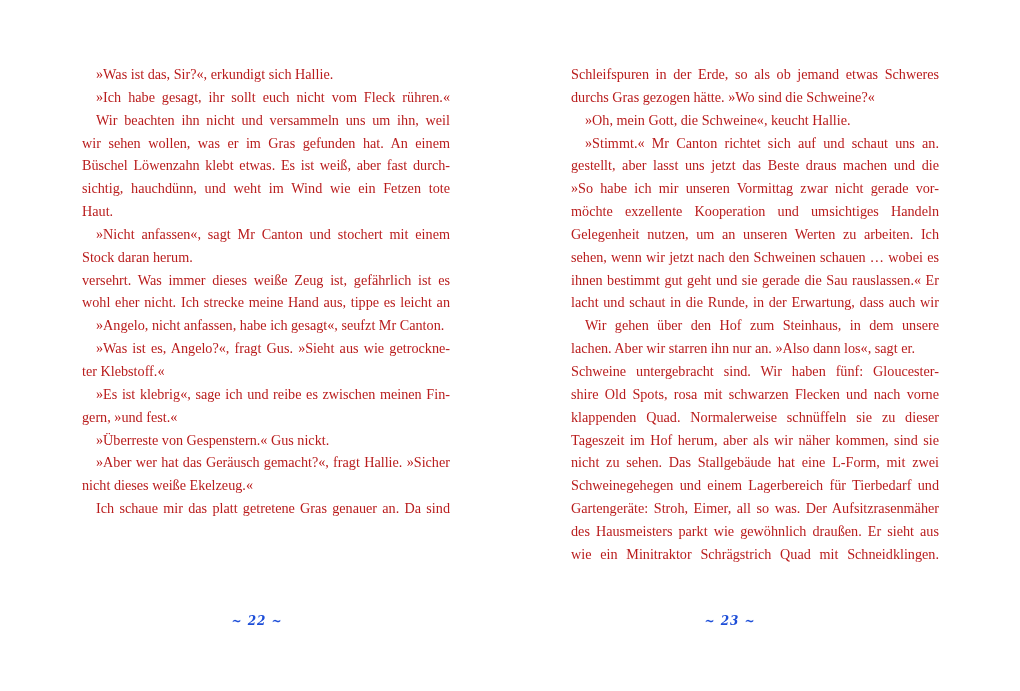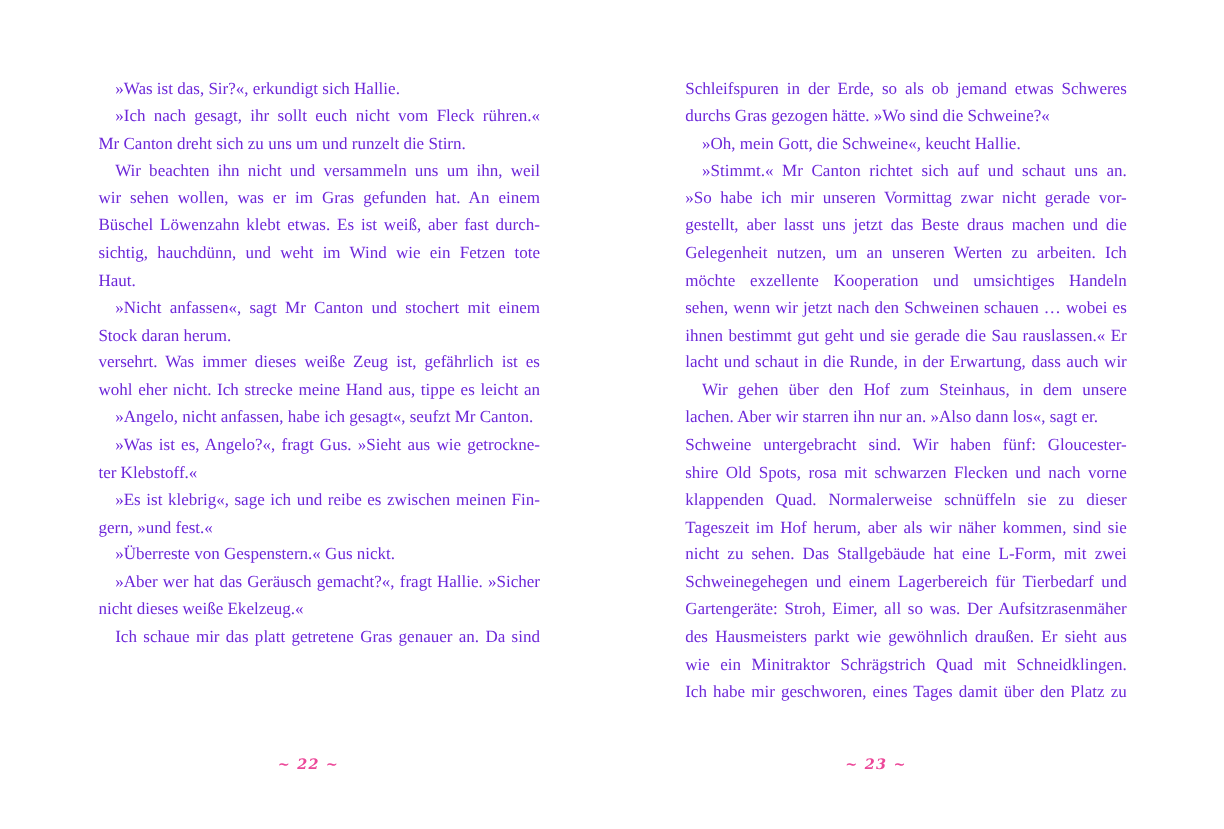--- a/index.html
+++ b/index.html
@@ -1,42 +1,41 @@
 <!DOCTYPE html>
 <html><head>
 <meta charset="utf-8">
 <style>
   html, body { margin: 0; padding: 0; background: #ffffff; }
   body { width: 1020px; height: 691px; position: relative; overflow: hidden; }
   .page {
     position: absolute; top: 63px; width: 368px;
     font-family: "Liberation Serif", "DejaVu Serif", serif;
-    font-size: 14.2px; line-height: 22.85px; color: #6d28d9;
+    font-size: 14.2px; line-height: 22.85px; color: #b91c1c;
     text-align: justify; hyphens: manual;
   }
   .page.left { left: 82px; }
   .page.right { left: 571px; }
   .line { display: block; white-space: nowrap; text-align: justify; text-align-last: justify; height: 22.85px; }
   .line.last { text-align-last: left; }
   .line.indent { padding-left: 14px; }
   .folio {
     position: absolute; top: 614px; width: 100px; text-align: center;
     font-family: "DejaVu Serif", serif; font-style: italic; font-weight: bold;
-    font-size: 12px; color: #ec4899; letter-spacing: 1px; margin-top: 16px;
+    font-size: 12px; color: #1d4ed8; letter-spacing: 1px;
   }
   .folio.left { left: 207px; }
   .folio.right { left: 680px; }
 </style>
 </head>
 <body>
 
 <div class="page left" id="leftPage">
     <span class="line indent last">»Was ist das, Sir?«, erkundigt sich Hallie.</span>
-    <span class="line indent">»Ich nach gesagt, ihr sollt euch nicht vom Fleck rühren.«</span>
-    <span class="line last">Mr Canton dreht sich zu uns um und runzelt die Stirn.</span>
+    <span class="line indent">»Ich habe gesagt, ihr sollt euch nicht vom Fleck rühren.«</span>
     <span class="line indent">Wir beachten ihn nicht und versammeln uns um ihn, weil</span>
     <span class="line">wir sehen wollen, was er im Gras gefunden hat. An einem</span>
     <span class="line">Büschel Löwenzahn klebt etwas. Es ist weiß, aber fast durch-</span>
     <span class="line">sichtig, hauchdünn, und weht im Wind wie ein Fetzen tote</span>
     <span class="line last">Haut.</span>
     <span class="line indent">»Nicht anfassen«, sagt Mr Canton und stochert mit einem</span>
     <span class="line last">Stock daran herum.</span>
     <span class="line">versehrt. Was immer dieses weiße Zeug ist, gefährlich ist es</span>
     <span class="line">wohl eher nicht. Ich strecke meine Hand aus, tippe es leicht an</span>
     <span class="line indent last">»Angelo, nicht anfassen, habe ich gesagt«, seufzt Mr Canton.</span>
@@ -49,33 +48,32 @@
     <span class="line last">nicht dieses weiße Ekelzeug.«</span>
     <span class="line indent">Ich schaue mir das platt getretene Gras genauer an. Da sind</span>
   </div>
 <div class="folio left">~ 22 ~</div>
 
 <div class="page right" id="rightPage">
     <span class="line">Schleifspuren in der Erde, so als ob jemand etwas Schweres</span>
     <span class="line last">durchs Gras gezogen hätte. »Wo sind die Schweine?«</span>
     <span class="line indent last">»Oh, mein Gott, die Schweine«, keucht Hallie.</span>
     <span class="line indent">»Stimmt.« Mr Canton richtet sich auf und schaut uns an.</span>
+    <span class="line">gestellt, aber lasst uns jetzt das Beste draus machen und die</span>
     <span class="line">»So habe ich mir unseren Vormittag zwar nicht gerade vor-</span>
-    <span class="line">gestellt, aber lasst uns jetzt das Beste draus machen und die</span>
+    <span class="line">möchte exzellente Kooperation und umsichtiges Handeln</span>
     <span class="line">Gelegenheit nutzen, um an unseren Werten zu arbeiten. Ich</span>
-    <span class="line">möchte exzellente Kooperation und umsichtiges Handeln</span>
     <span class="line">sehen, wenn wir jetzt nach den Schweinen schauen … wobei es</span>
     <span class="line">ihnen bestimmt gut geht und sie gerade die Sau rauslassen.« Er</span>
     <span class="line">lacht und schaut in die Runde, in der Erwartung, dass auch wir</span>
     <span class="line indent">Wir gehen über den Hof zum Steinhaus, in dem unsere</span>
     <span class="line last">lachen. Aber wir starren ihn nur an. »Also dann los«, sagt er.</span>
     <span class="line">Schweine untergebracht sind. Wir haben fünf: Gloucester-</span>
     <span class="line">shire Old Spots, rosa mit schwarzen Flecken und nach vorne</span>
     <span class="line">klappenden Quad. Normalerweise schnüffeln sie zu dieser</span>
     <span class="line">Tageszeit im Hof herum, aber als wir näher kommen, sind sie</span>
     <span class="line">nicht zu sehen. Das Stallgebäude hat eine L-Form, mit zwei</span>
     <span class="line">Schweinegehegen und einem Lagerbereich für Tierbedarf und</span>
     <span class="line">Gartengeräte: Stroh, Eimer, all so was. Der Aufsitzrasenmäher</span>
     <span class="line">des Hausmeisters parkt wie gewöhnlich draußen. Er sieht aus</span>
     <span class="line">wie ein Minitraktor Schrägstrich Quad mit Schneidklingen.</span>
-    <span class="line">Ich habe mir geschworen, eines Tages damit über den Platz zu</span>
   </div>
 <div class="folio right">~ 23 ~</div>
 
 </body></html>

